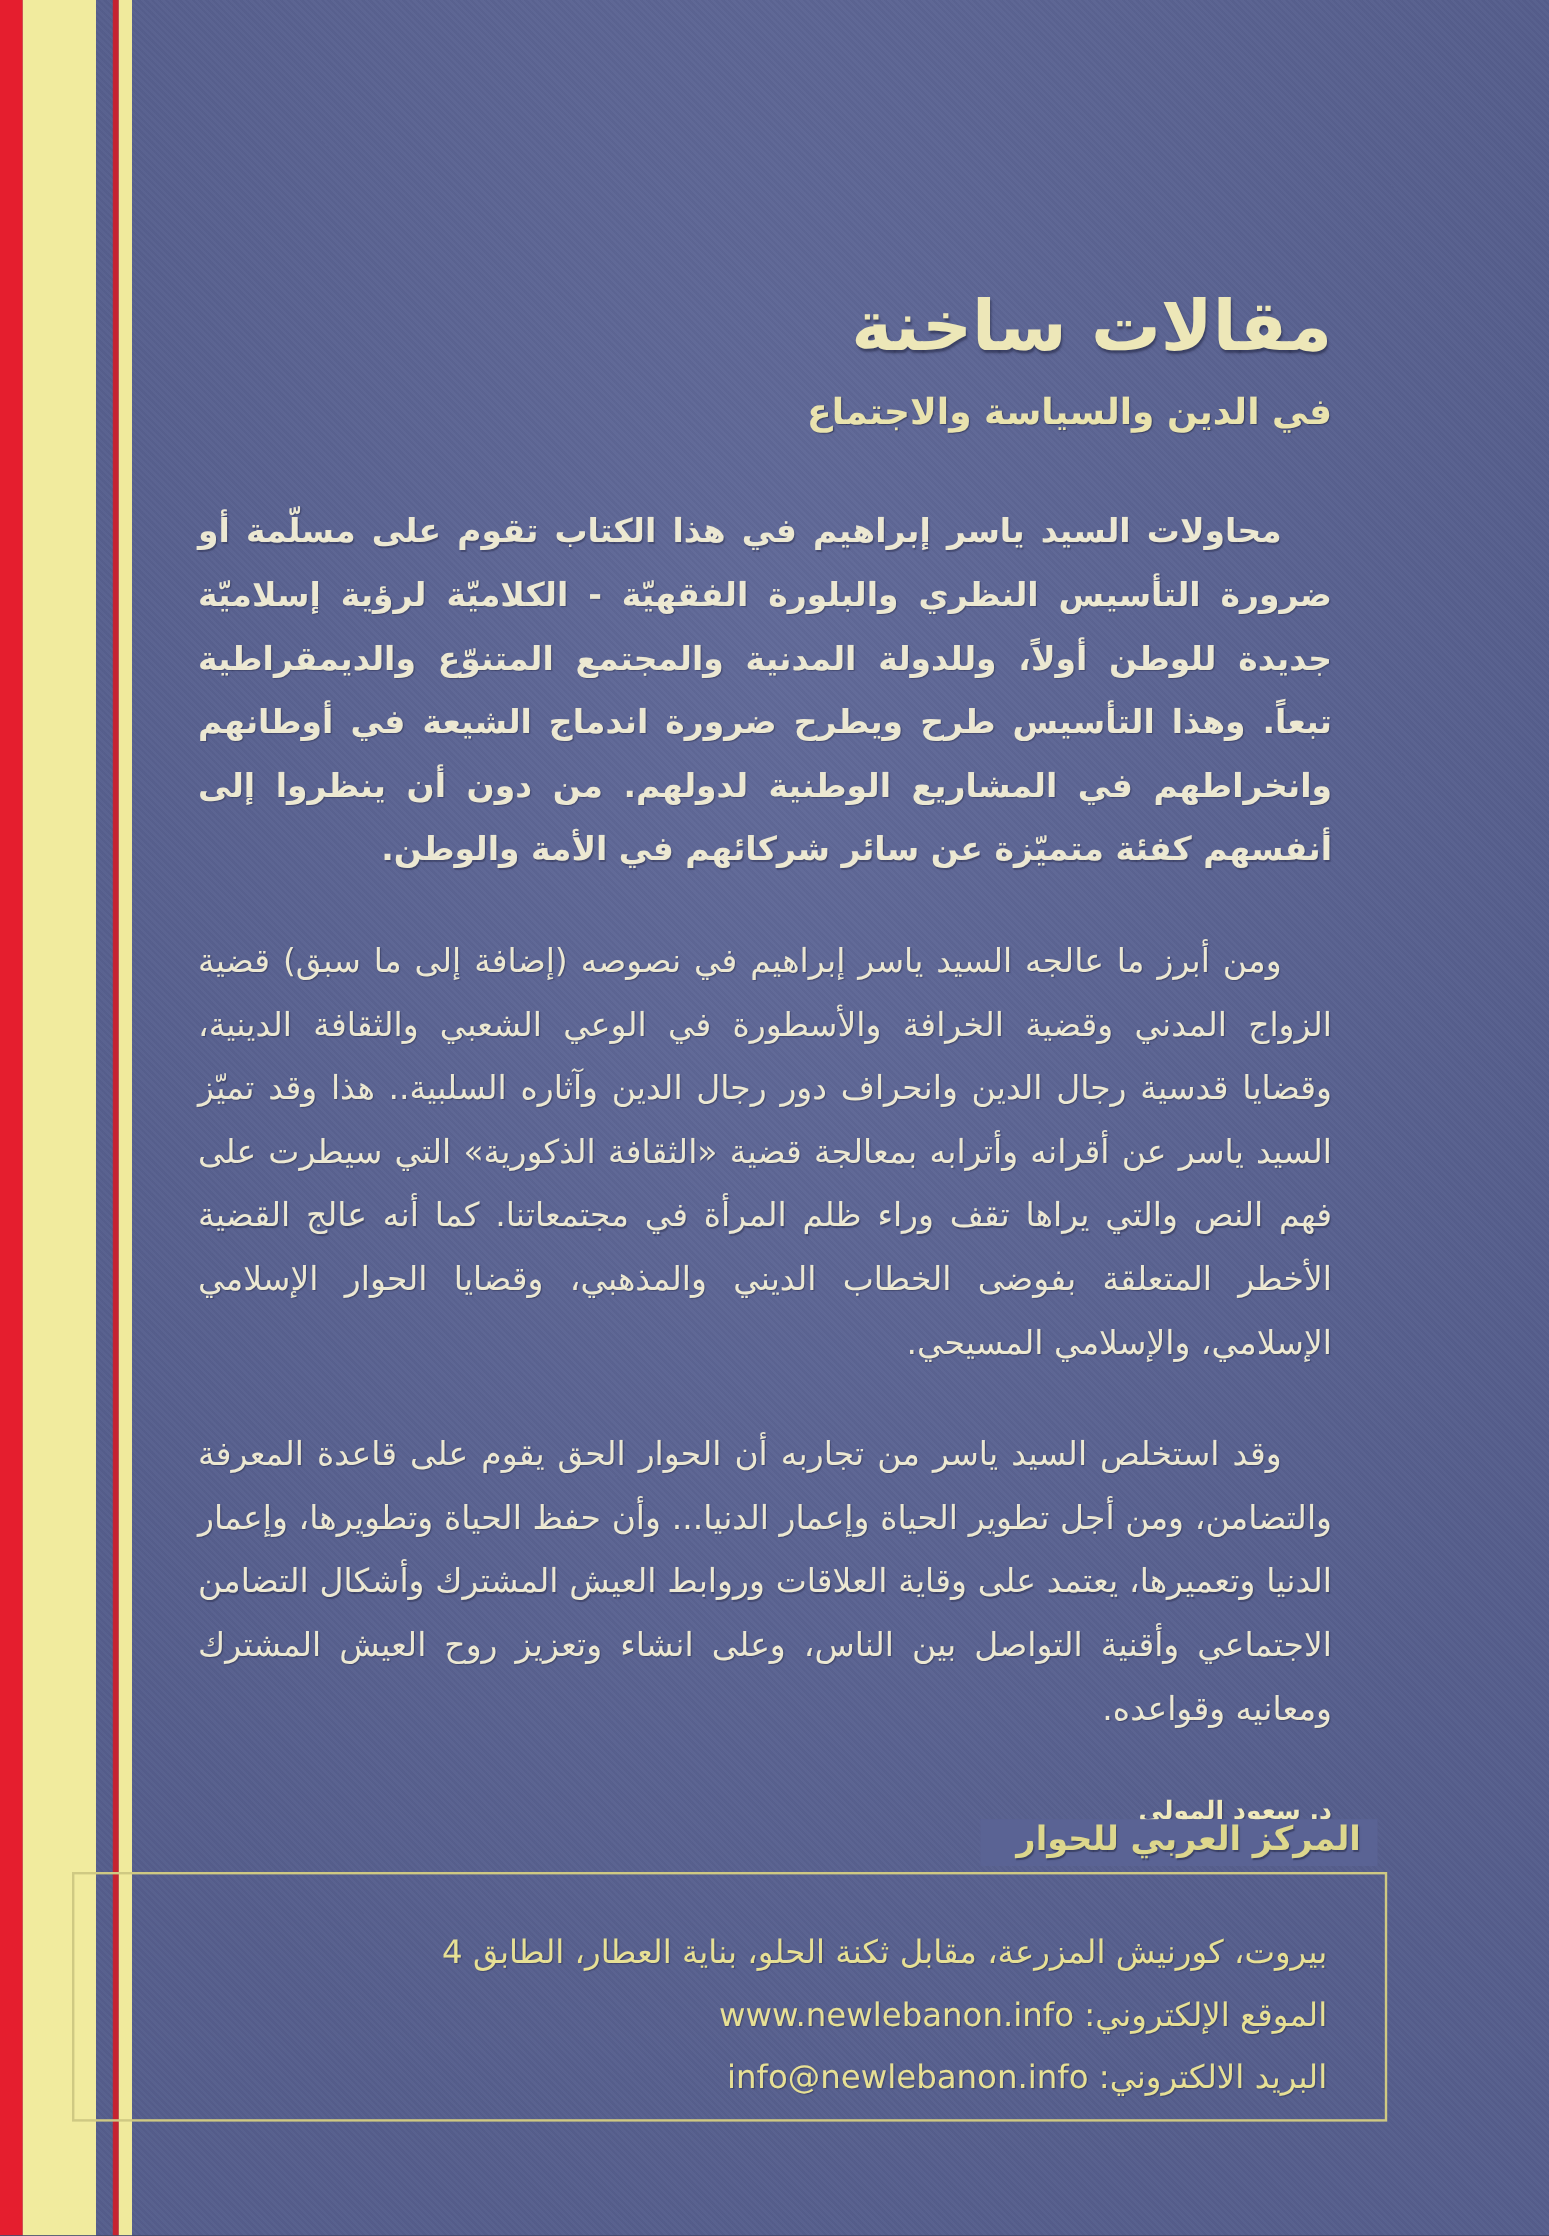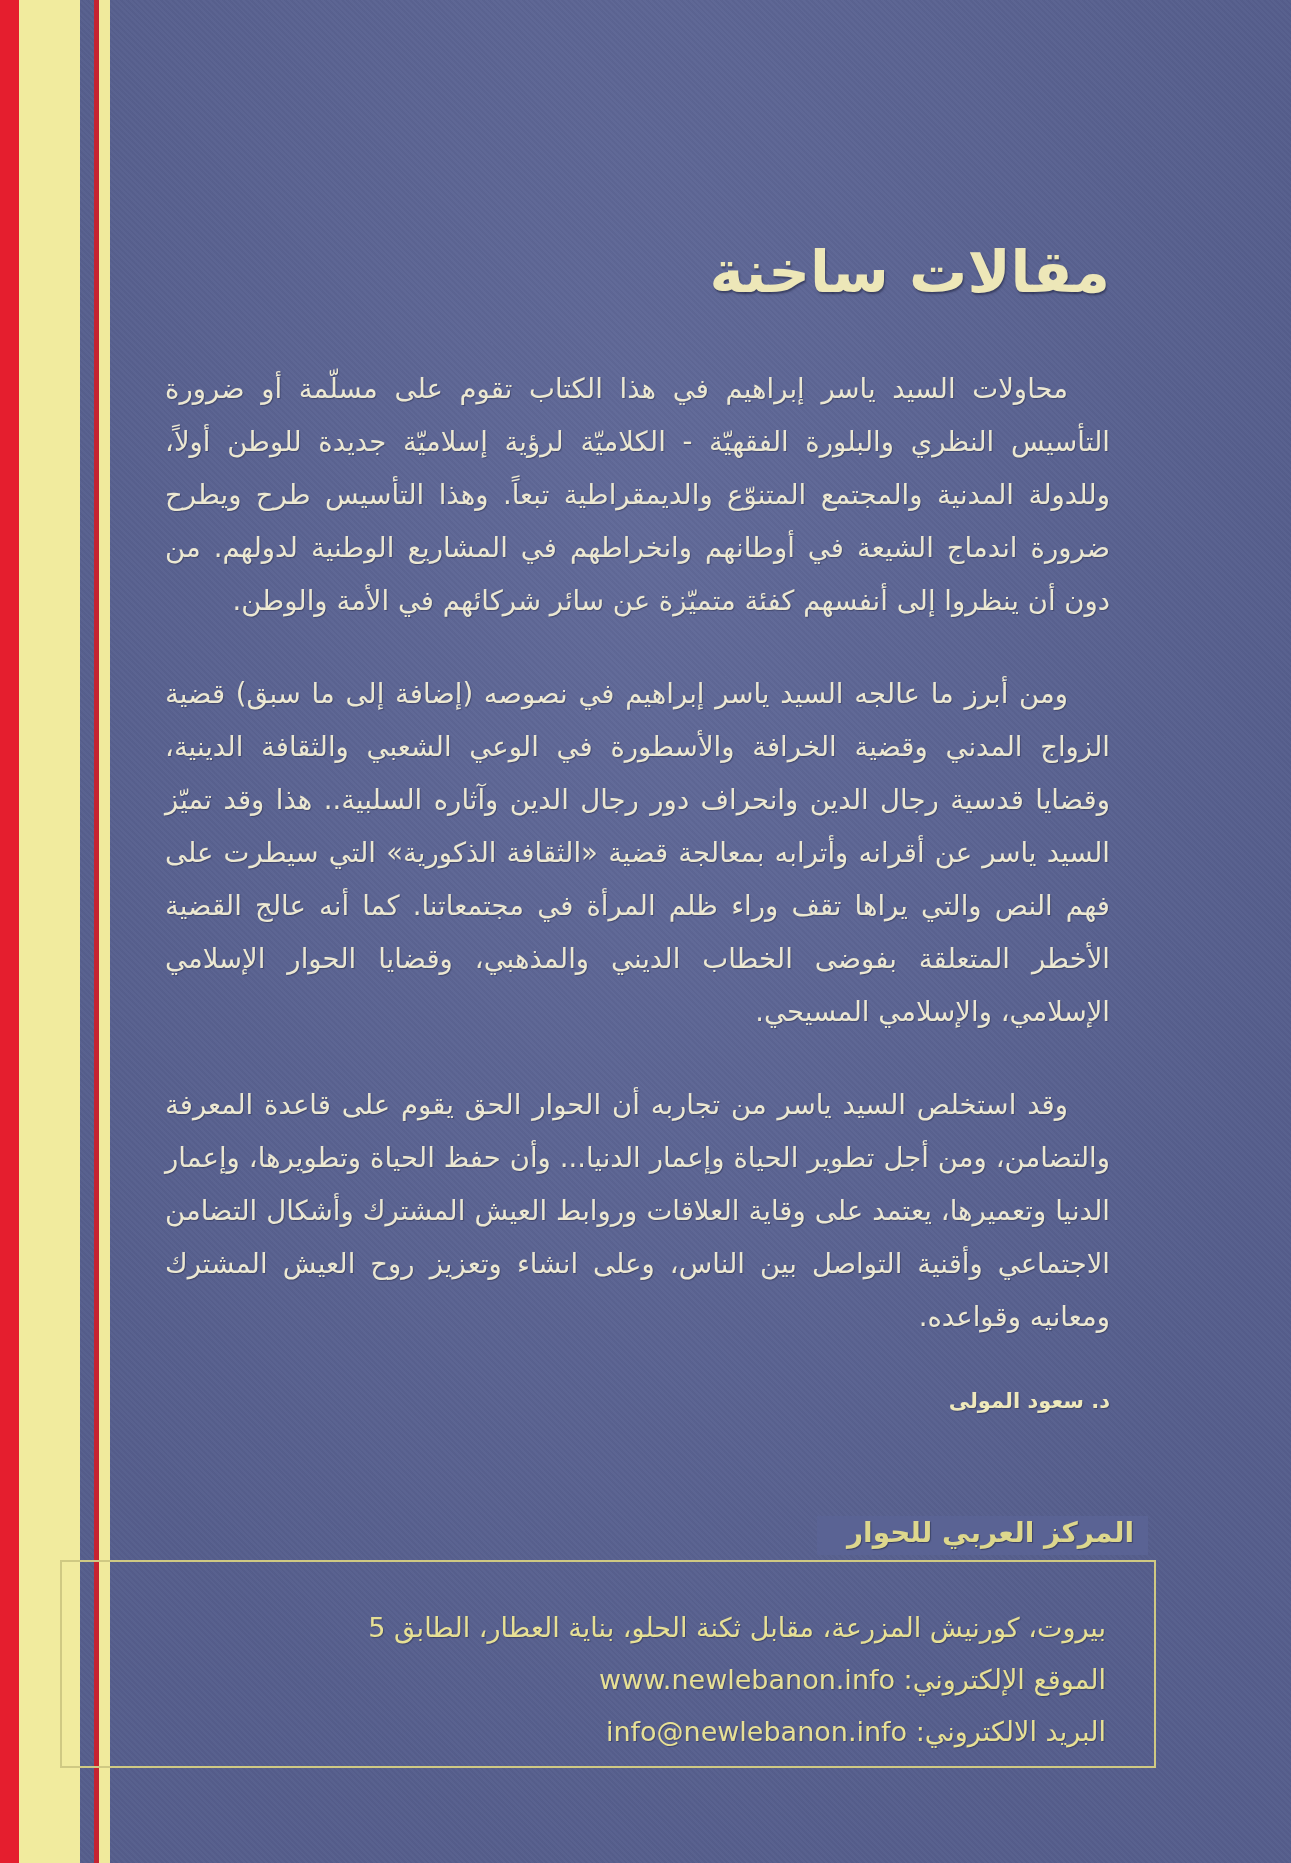--- a/index.html
+++ b/index.html
@@ -44,21 +44,21 @@
     text-shadow:1px 1px 1px rgba(30,33,60,0.5);
   }
   .blurb p {
     font-size:27.5px;
     line-height:53px;
     color:#ece8d2;
     text-align:justify;
     text-indent:42px;
     text-shadow:1px 1px 1px rgba(30,33,60,0.4);
   }
-  .blurb p.first { margin-top:56px; }
+  .blurb p.first { margin-top:56px;font-weight:bold; }
   .blurb p + p { margin-top:40px; }
 
   .author {
     margin-top:46px;
     text-align:right;
     font-size:21px; font-weight:bold;
     color:#efe9bc;
     padding-left:775px; 
     white-space:nowrap;
     text-shadow:1px 1px 1px rgba(30,33,60,0.45);
@@ -98,35 +98,36 @@
 
 <div class="page">
 
   <div class="stripe red"></div>
   <div class="stripe yellow"></div>
   <div class="stripe thin-red"></div>
   <div class="stripe thin-yellow"></div>
 
   <div class="content">
     <div class="book-title">مقالات ساخنة</div>
+    <div class="book-subtitle">في الدين والسياسة والاجتماع</div>
 
     <div class="blurb">
       <p class="first">محاولات السيد ياسر إبراهيم في هذا الكتاب تقوم على مسلّمة أو ضرورة التأسيس النظري والبلورة الفقهيّة - الكلاميّة لرؤية إسلاميّة جديدة للوطن أولاً، وللدولة المدنية والمجتمع المتنوّع والديمقراطية تبعاً. وهذا التأسيس طرح ويطرح ضرورة اندماج الشيعة في أوطانهم وانخراطهم في المشاريع الوطنية لدولهم. من دون أن ينظروا إلى أنفسهم كفئة متميّزة عن سائر شركائهم في الأمة والوطن.</p>
       <p>ومن أبرز ما عالجه السيد ياسر إبراهيم في نصوصه (إضافة إلى ما سبق) قضية الزواج المدني وقضية الخرافة والأسطورة في الوعي الشعبي والثقافة الدينية، وقضايا قدسية رجال الدين وانحراف دور رجال الدين وآثاره السلبية.. هذا وقد تميّز السيد ياسر عن أقرانه وأترابه بمعالجة قضية «الثقافة الذكورية» التي سيطرت على فهم النص والتي يراها تقف وراء ظلم المرأة في مجتمعاتنا. كما أنه عالج القضية الأخطر المتعلقة بفوضى الخطاب الديني والمذهبي، وقضايا الحوار الإسلامي الإسلامي، والإسلامي المسيحي.</p>
       <p>وقد استخلص السيد ياسر من تجاربه أن الحوار الحق يقوم على قاعدة المعرفة والتضامن، ومن أجل تطوير الحياة وإعمار الدنيا... وأن حفظ الحياة وتطويرها، وإعمار الدنيا وتعميرها، يعتمد على وقاية العلاقات وروابط العيش المشترك وأشكال التضامن الاجتماعي وأقنية التواصل بين الناس، وعلى انشاء وتعزيز روح العيش المشترك ومعانيه وقواعده.</p>
     </div>
 
     <div class="author">د. سعود المولى</div>
   </div>
 
   <div class="footer">
     <div class="contact-box">
       <div class="org-heading">المركز العربي للحوار</div>
 
-      <div class="contact-line">بيروت، كورنيش المزرعة، مقابل ثكنة الحلو، بناية العطار، الطابق 5</div>
+      <div class="contact-line">بيروت، كورنيش المزرعة، مقابل ثكنة الحلو، بناية العطار، الطابق 4</div>
 
 
       <div class="contact-line">
         <span class="lbl">الموقع الإلكتروني:</span>
         <span class="val">www.newlebanon.info</span>
       </div>
 
       <div class="contact-line">
         <span class="lbl">البريد الالكتروني:</span>
         <span class="val">info@newlebanon.info</span>

